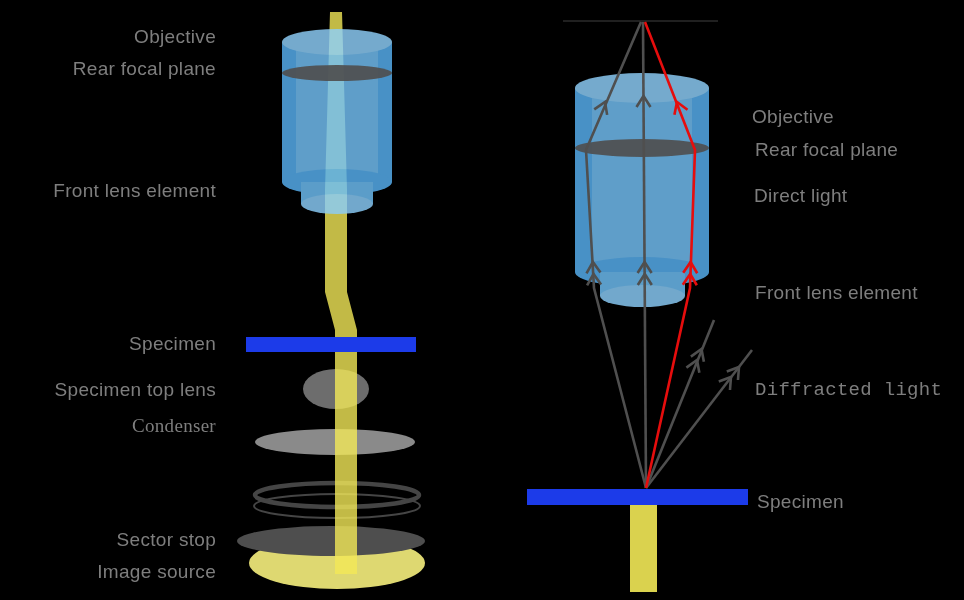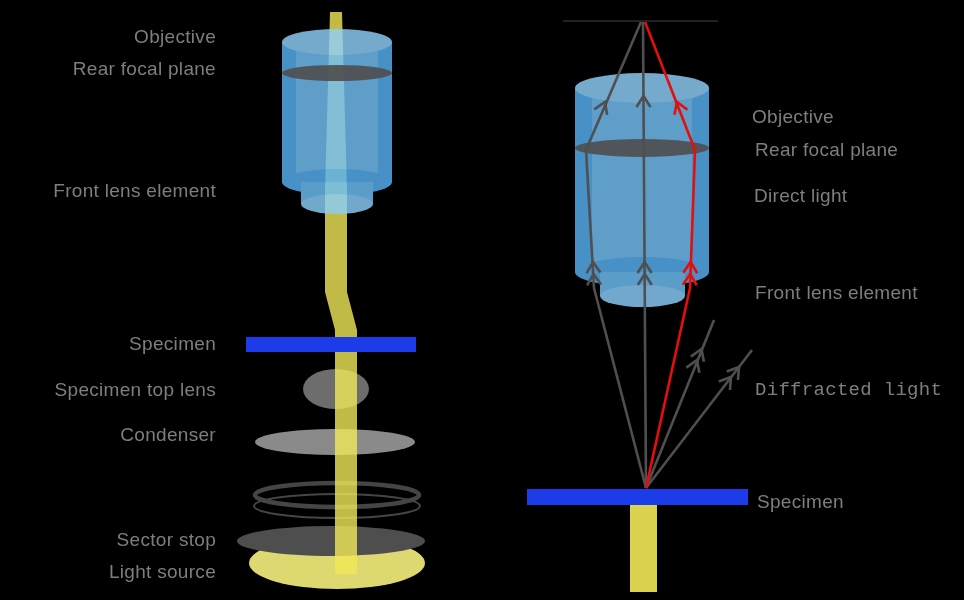--- a/index.html
+++ b/index.html
@@ -114,23 +114,23 @@
         <path d="M-7,11 L0,0 L7,11" transform="translate(690.2,274) rotate(2)"></path>
       </g>
     </g>
   </svg>
 
   <div class="label ralign" style="top:26px;">Objective</div>
   <div class="label ralign" style="top:58px;">Rear focal plane</div>
   <div class="label ralign" style="top:180px;">Front lens element</div>
   <div class="label ralign" style="top:333px;">Specimen</div>
   <div class="label ralign" style="top:379px;">Specimen top lens</div>
-  <div class="label ralign" style="top:424px;">Condenser</div>
+  <div class="label ralign" style="top:415px;font-family:Liberation Serif, serif;">Condenser</div>
   <div class="label ralign" style="top:529px;text-align:right;">Sector stop</div>
-  <div class="label ralign" style="top:561px;">Light source</div>
+  <div class="label ralign" style="top:561px;">Image source</div>
 
   <div class="label" style="left:752px; top:106px;">Objective</div>
   <div class="label" style="left:755px; top:139px;">Rear focal plane</div>
   <div class="label" style="left:754px; top:185px;">Direct light</div>
   <div class="label" style="left:755px; top:282px;">Front lens element</div>
   <div class="label" style="left:755px; top:379px;font-family:Liberation Mono, monospace;">Diffracted light</div>
   <div class="label" style="left:757px; top:491px;">Specimen</div>
 
 </div>
 

